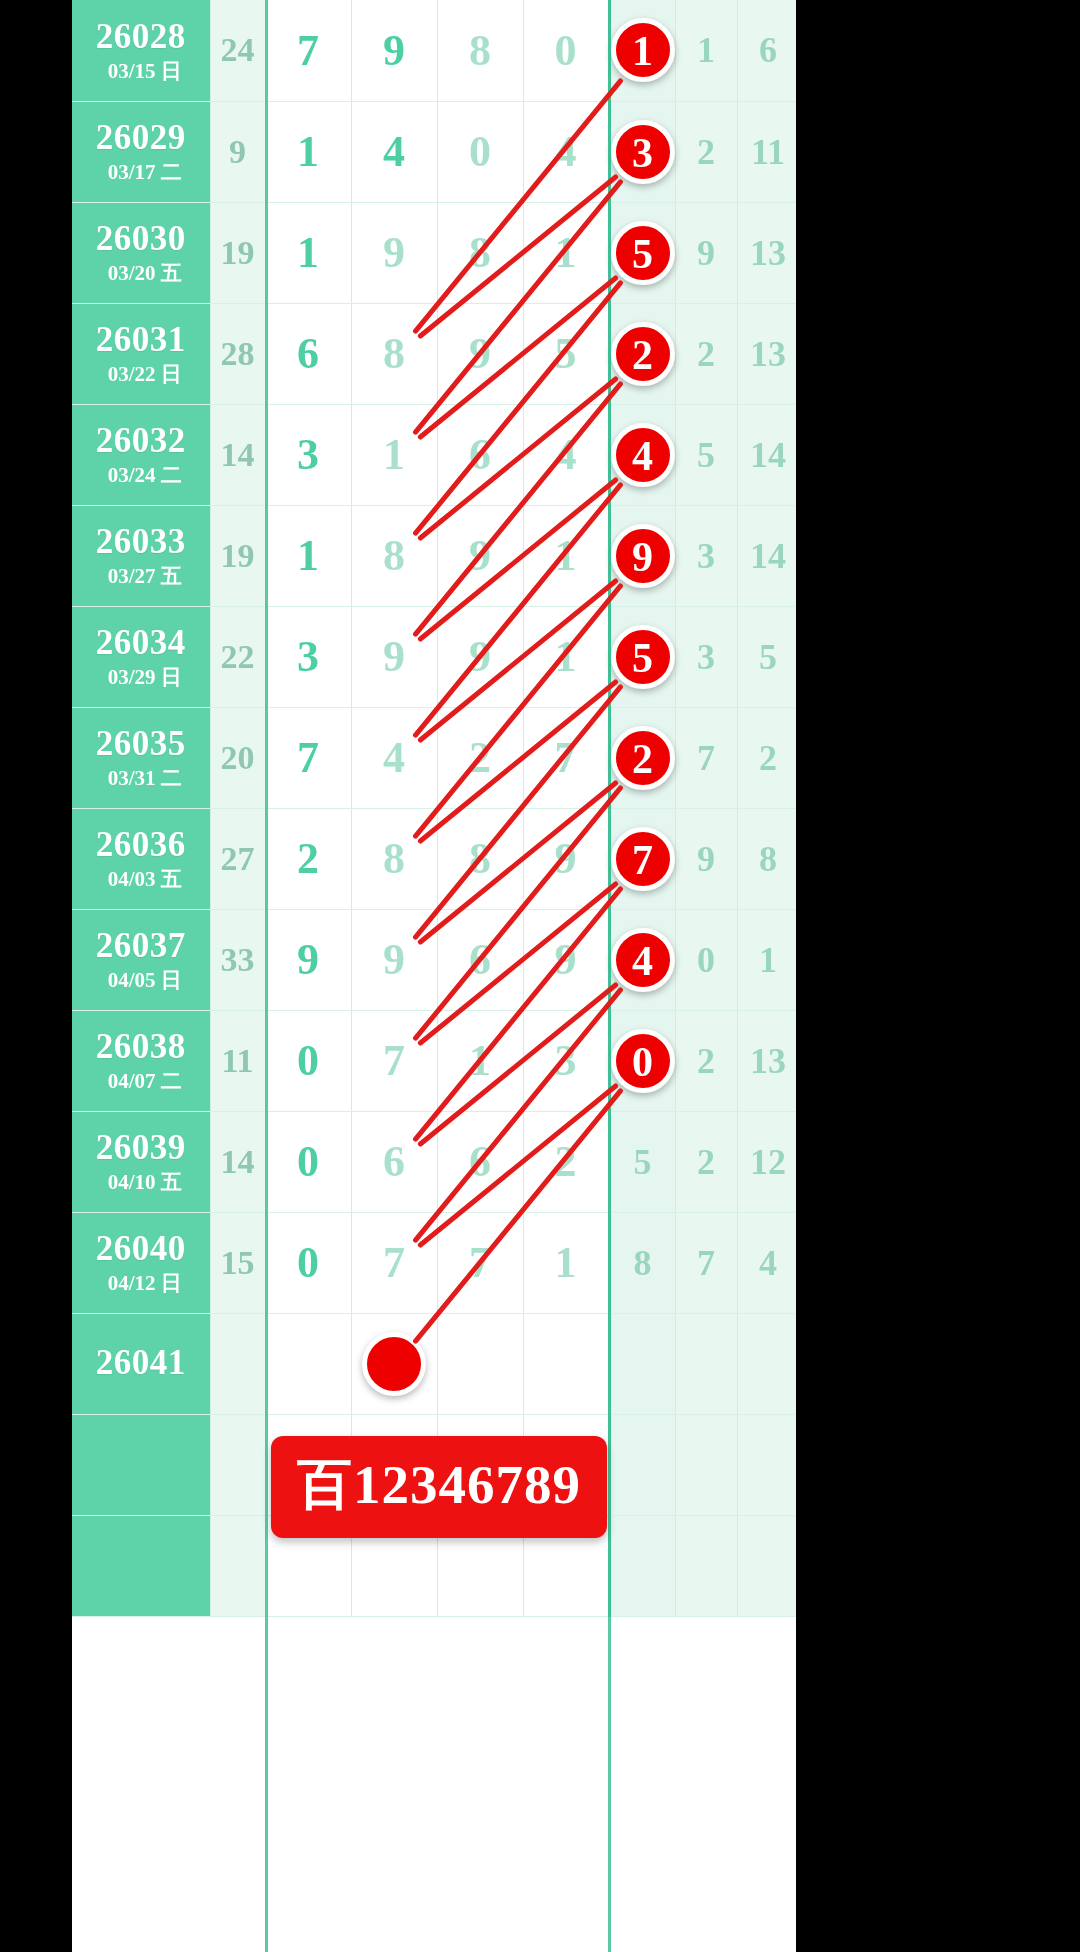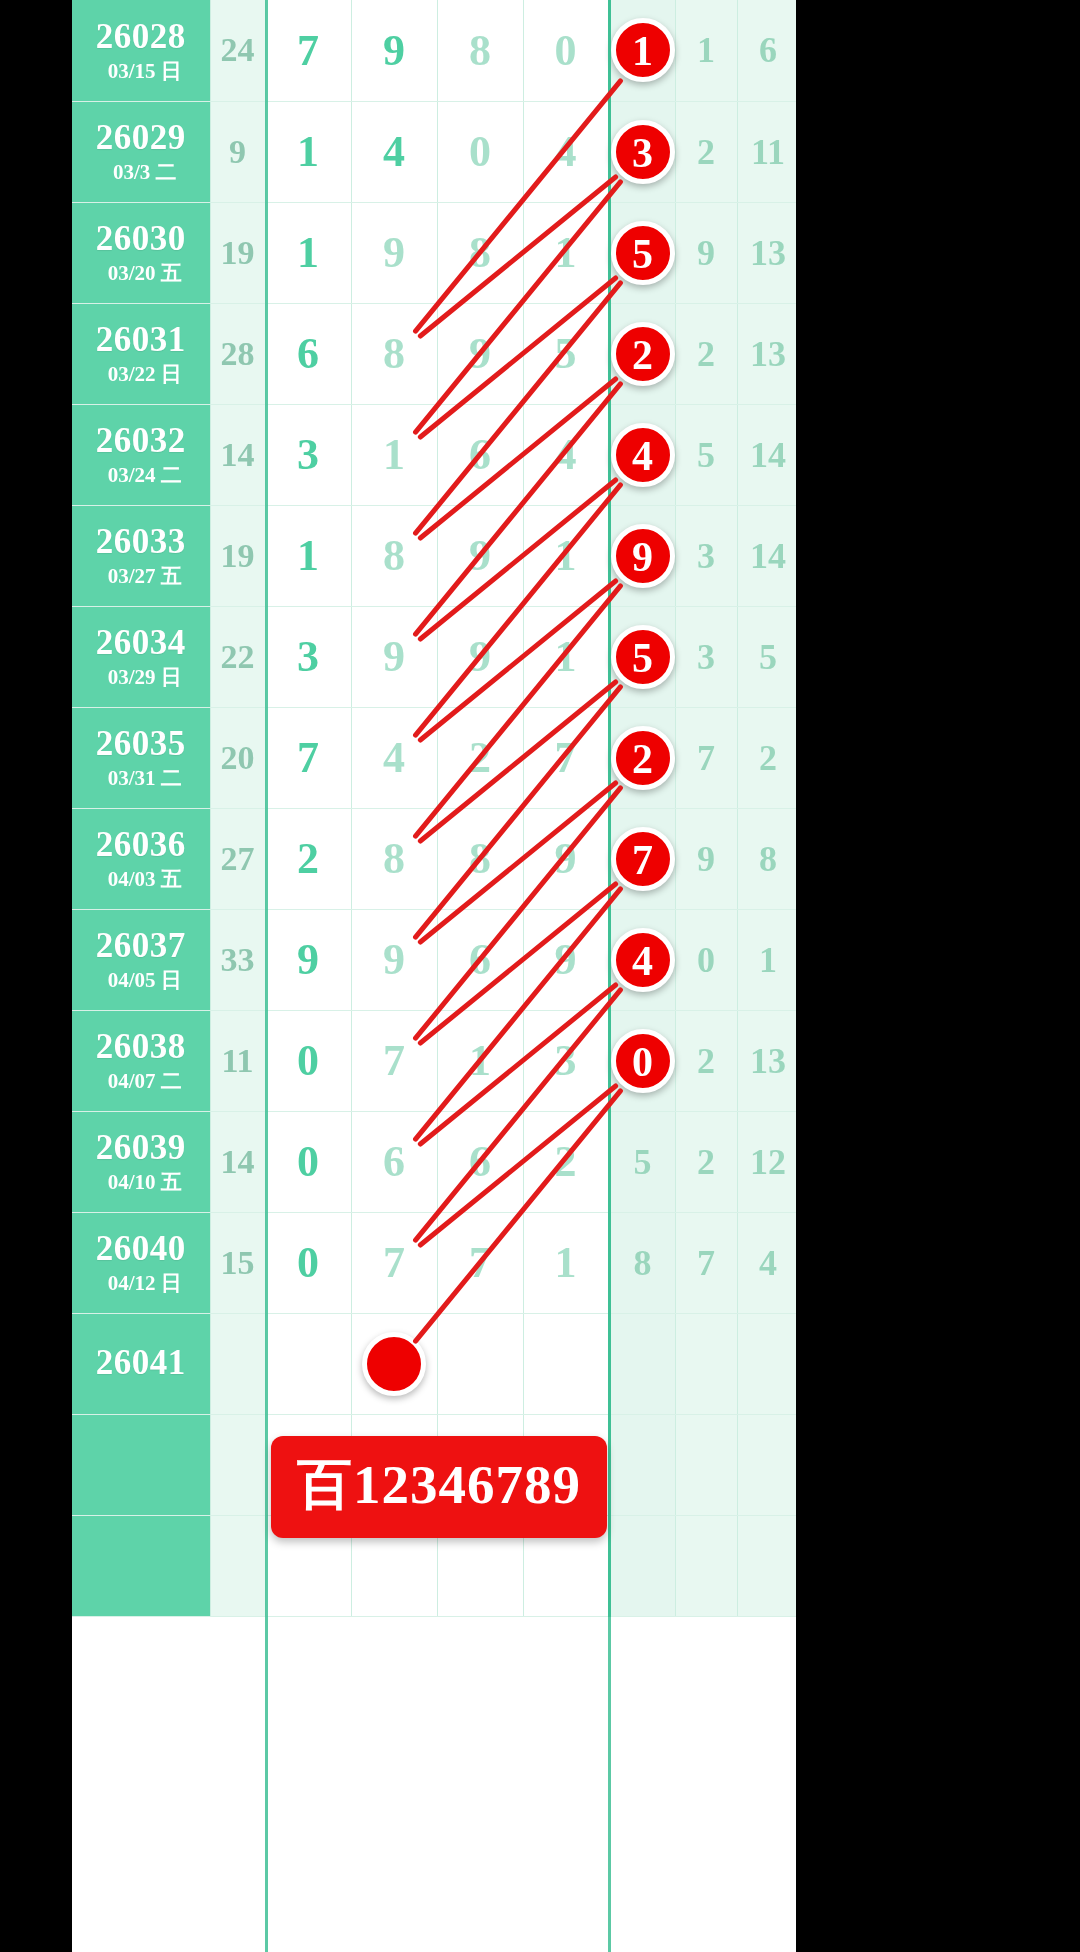--- a/index.html
+++ b/index.html
@@ -176,21 +176,21 @@
             <td class="dig faint">0</td>
             <td class="mark">
               <div class="ball">1</div>
             </td>
             <td class="st">1</td>
             <td class="st">6</td>
           </tr>
           <tr style="height: 101px;">
             <td class="issue">
               <span class="no">26029</span>
-              <span class="dt">03/3 二</span>
+              <span class="dt">03/17 二</span>
             </td>
             <td class="sum">9</td>
             <td class="dig">1</td>
             <td class="dig">4</td>
             <td class="dig faint">0</td>
             <td class="dig faint">4</td>
             <td class="mark">
               <div class="ball">3</div>
             </td>
             <td class="st">2</td>

